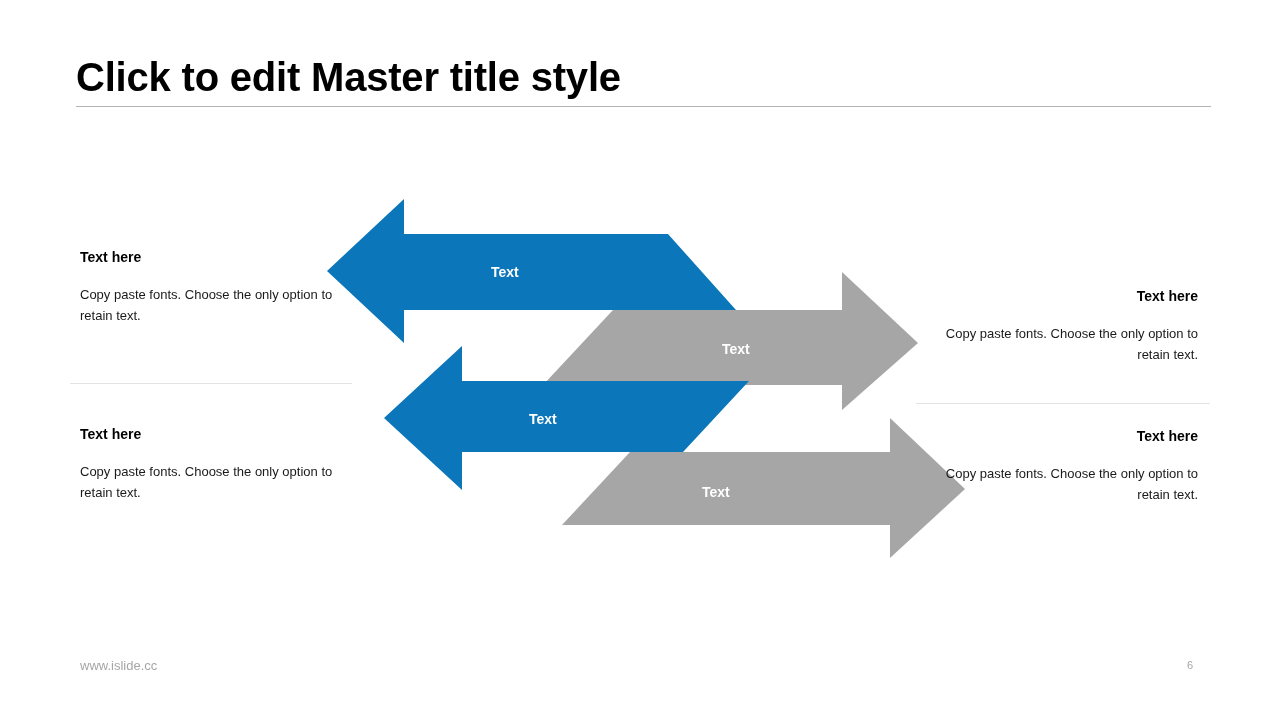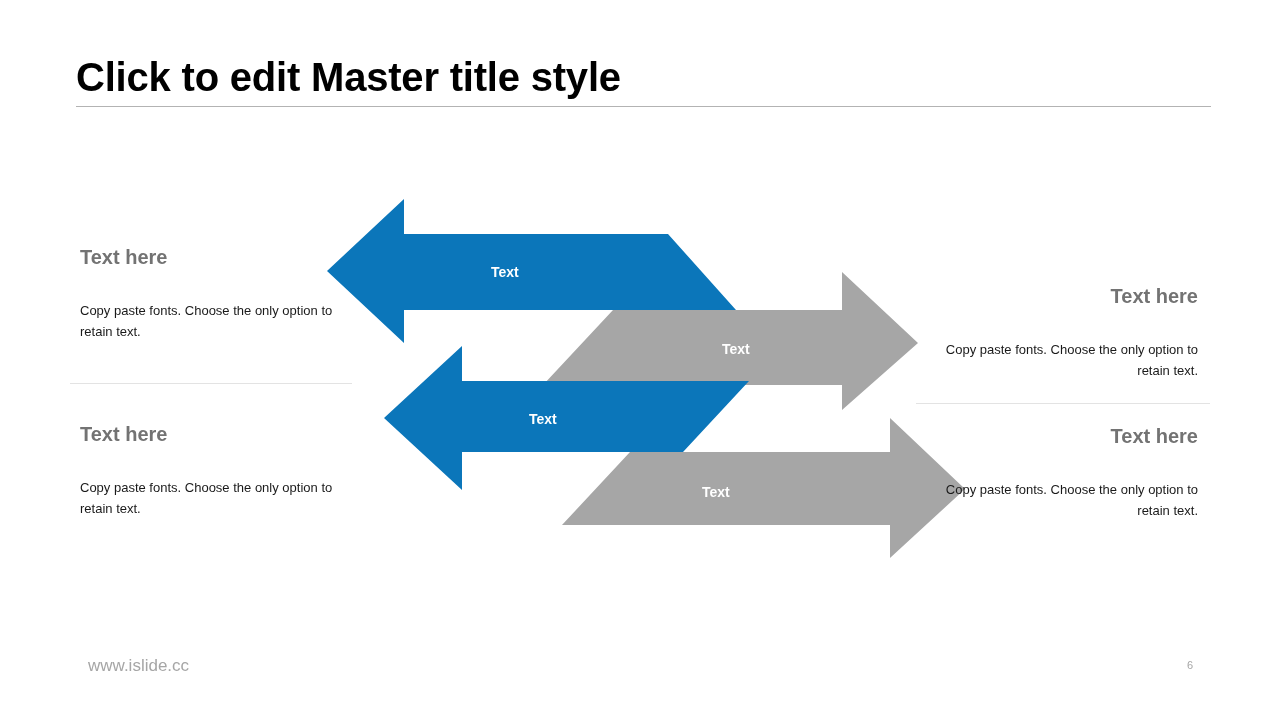--- a/index.html
+++ b/index.html
@@ -43,27 +43,27 @@
     height: 1px;
     background: #b3b3b3;
   }
 
   
   .text-block {
     position: absolute;
     width: 280px;
   }
   .tb-heading {
-    font-size: 20px;
+    font-size: 14px;
     font-weight: bold;
-    color: #737373;
+    color: #000000;
     line-height: 22px;
   }
   .tb-body {
-    margin-top: 32px;
+    margin-top: 16px;
     font-size: 13px;
     color: #1a1a1a;
     line-height: 21px;
   }
   .align-right { text-align: right; }
   .align-left  { text-align: left; }
 
   .divider {
     position: absolute;
     height: 1px;
@@ -97,23 +97,23 @@
     white-space: nowrap;
   }
   #label-blue-1  { left: 491px; top: 262px; }
   #label-gray-1  { left: 722px; top: 339px; }
   #label-blue-2  { left: 529px; top: 409px; }
   #label-gray-2  { left: 702px; top: 482px; }
 
   
   .footer-url {
     position: absolute;
-    left: 88px;
+    left: 80px;
     top: 658px;
-    font-size: 17px;
+    font-size: 13px;
     color: #a6a6a6;
     line-height: 15px;
   }
   .footer-page {
     position: absolute;
     left: 1170px;
     top: 658px;
     width: 40px;
     text-align: center;
     font-size: 11px;

